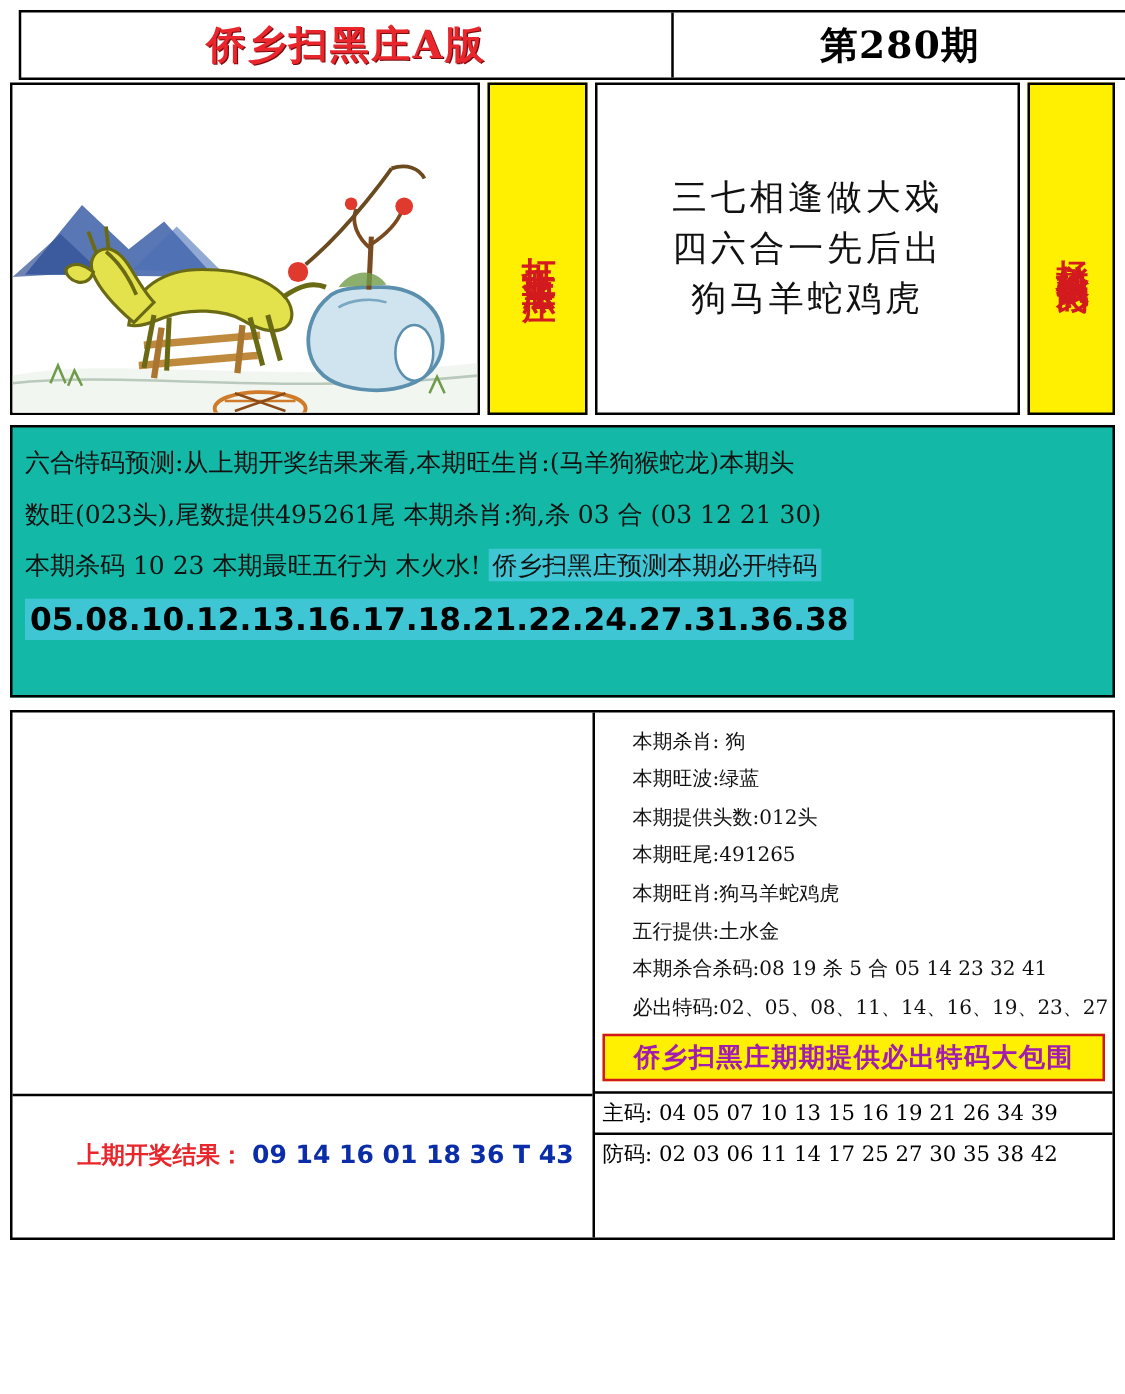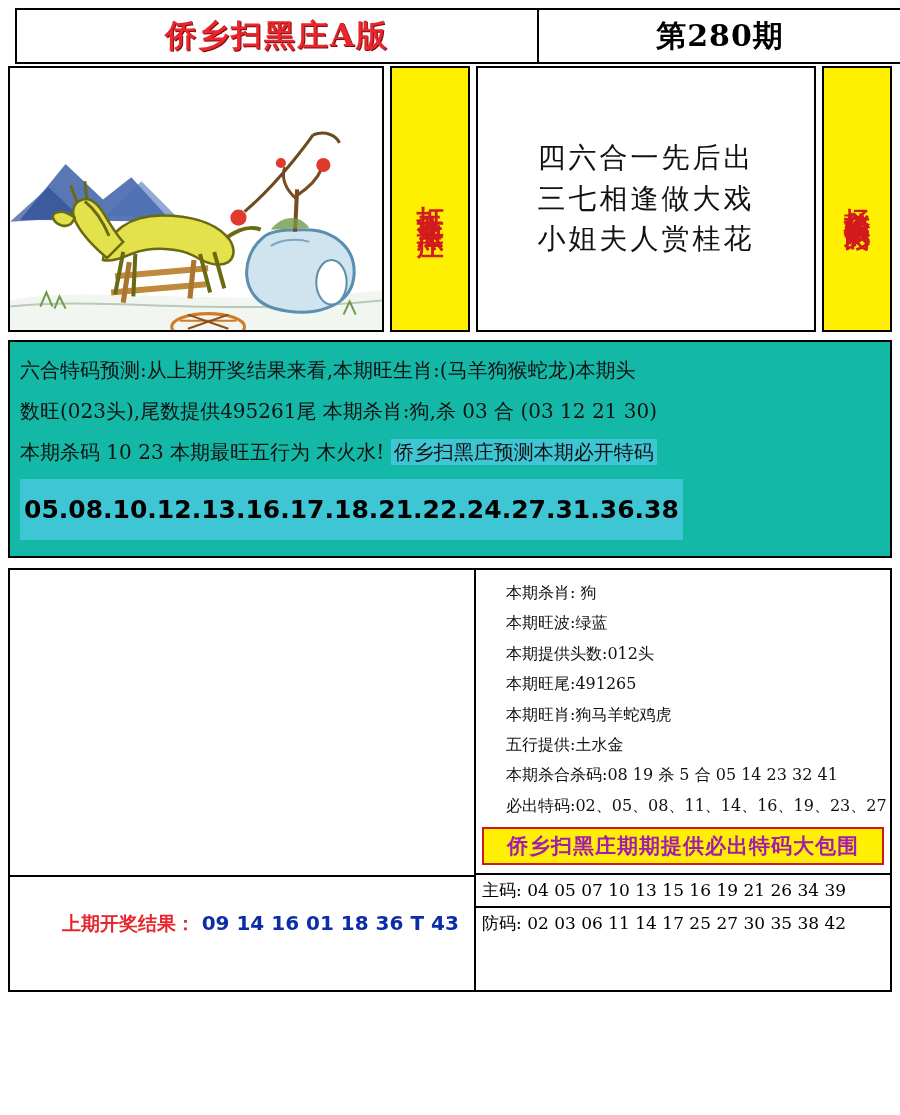--- a/index.html
+++ b/index.html
@@ -84,21 +84,21 @@
   .p-line{
     font-family:"DejaVu Serif", serif;
     font-size:20px;color:#111;line-height:2.05;white-space:nowrap;
   }
   .hl-cyan{
     background:#3fc6d4;padding:1px 3px;
   }
   .nums-line{
     font-family:"DejaVu Sans", sans-serif;
     font-weight:bold;font-size:25px;color:#000;
-    background:#3fc6d4;display:inline-block;padding:16px 4px;margin-top:6px;
+    background:#3fc6d4;display:inline-block;padding:2px 4px;margin-top:6px;
     letter-spacing:0px;
   }
 
   
   .bottom{
     position:absolute;left:8px;top:568px;width:884px;height:424px;
     border:2px solid #000;background:#fff;display:flex;box-sizing:border-box;
   }
   .bl{
     flex:0 0 444px;border-right:2px solid #000000;position:relative;padding-left:20px;
@@ -208,23 +208,23 @@
         <path d="M30 236 l6 -14 l6 14 M44 238 l5 -12 l6 12" stroke="#6f9b4a" stroke-width="2" fill="none"></path>
         <path d="M330 244 l6 -13 l6 13" stroke="#6f9b4a" stroke-width="2" fill="none"></path>
       </svg>
     </div>
 
     <div class="vert-yellow">
       <div class="vtext">打击非法黑庄</div>
     </div>
 
     <div class="poem-box">
+      <div class="poem-line">三七相逢做大戏</div>
       <div class="poem-line">四六合一先后出</div>
-      <div class="poem-line">三七相逢做大戏</div>
-      <div class="poem-line">小姐夫人赏桂花</div>
+      <div class="poem-line">狗马羊蛇鸡虎</div>
     </div>
 
     <div class="vert-yellow2">
       <div class="vtext">拯救输钱彩民</div>
     </div>
   </div>
 
   <div class="predict">
     <div class="p-line">六合特码预测:从上期开奖结果来看,本期旺生肖:(马羊狗猴蛇龙)本期头</div>
     <div class="p-line">数旺(023头),尾数提供495261尾 本期杀肖:狗,杀 03 合 (03 12 21 30)</div>

